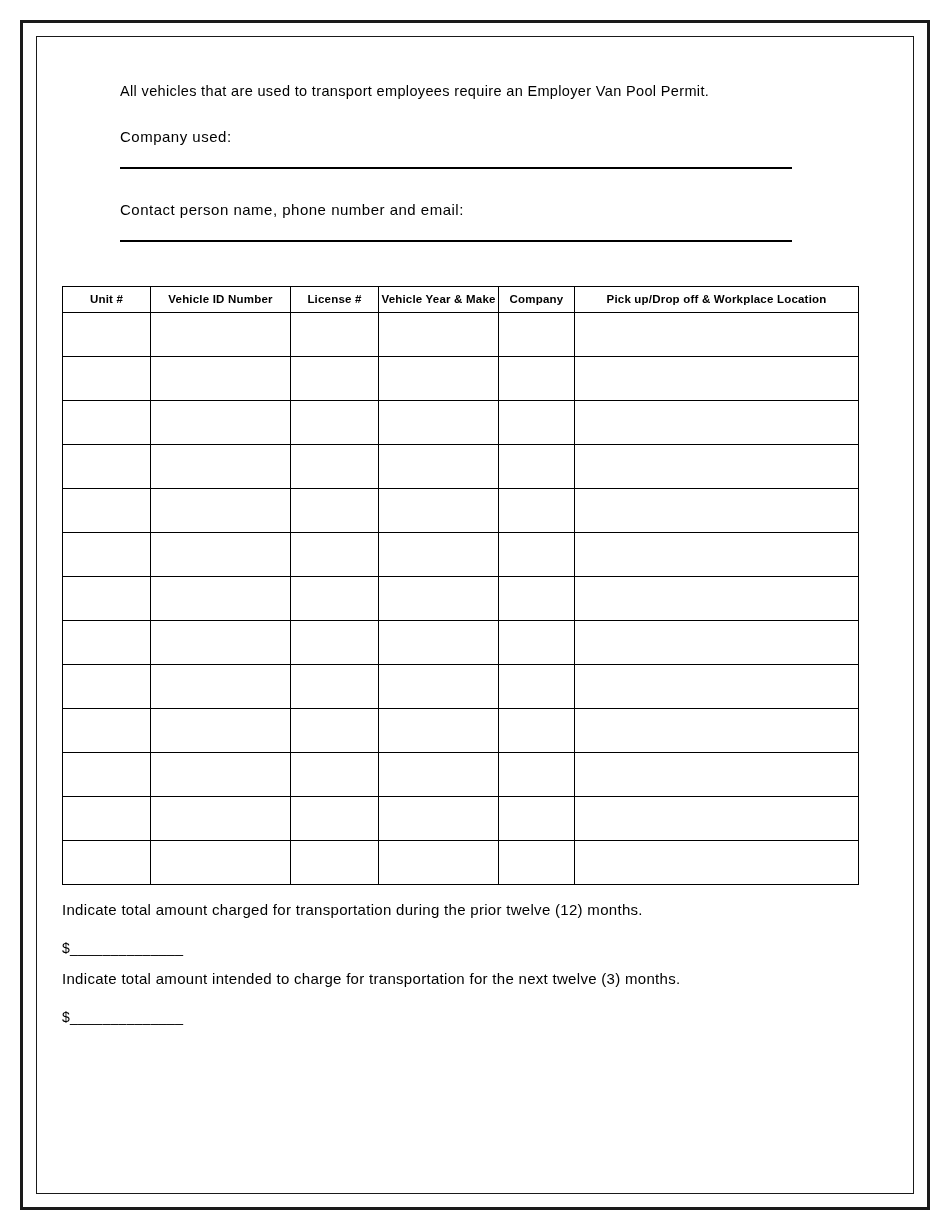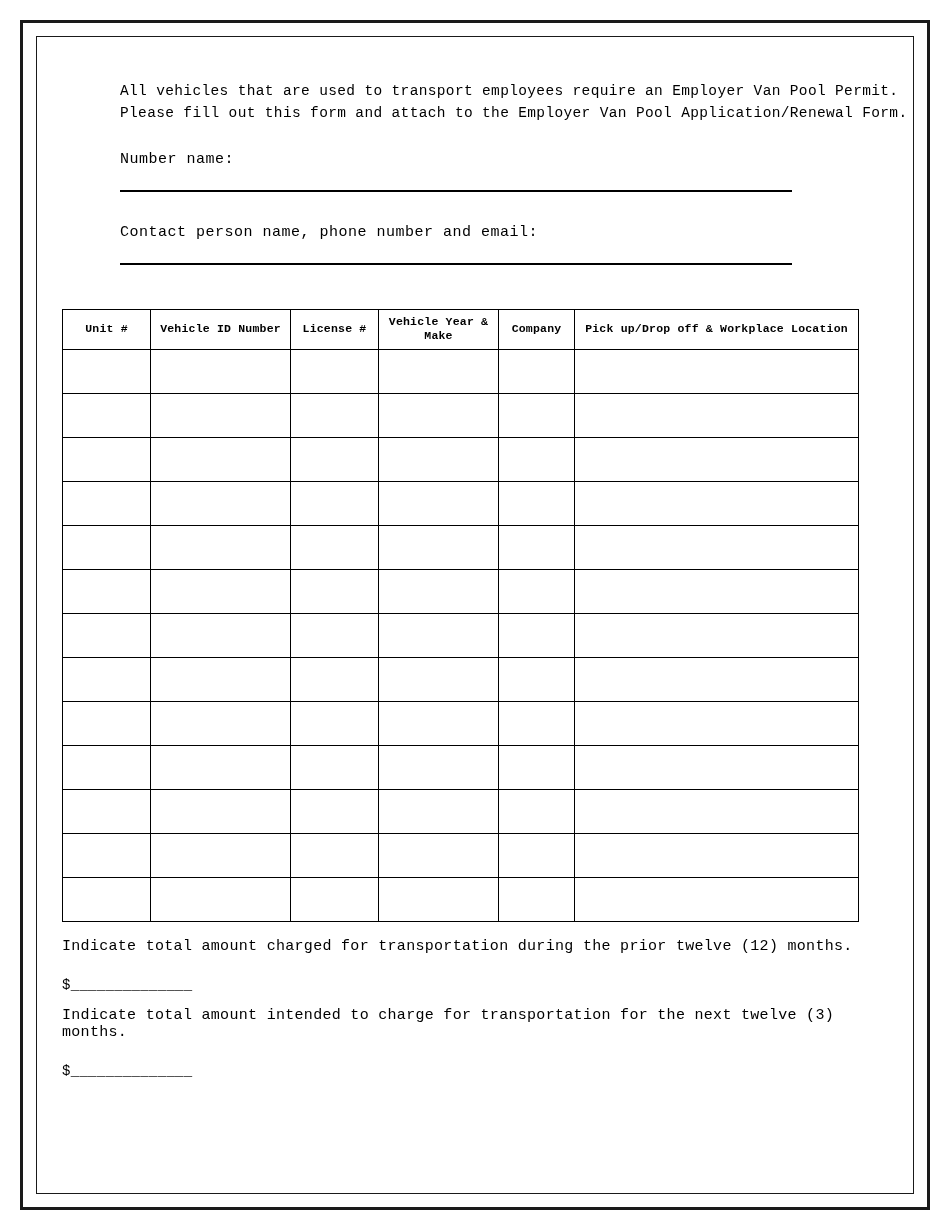--- a/index.html
+++ b/index.html
@@ -38,21 +38,20 @@
     bottom: 36px;
     border: 1px solid #1a1a1a;
     box-sizing: border-box;
   }
   .content {
     position: absolute;
     left: 62px;
     top: 62px;
     width: 826px;
     box-sizing: border-box;
-    font-family: Liberation Mono, monospace;
   }
   .intro {
     margin-left: 58px;
     margin-top: 18px;
     font-size: 14.5px;
     line-height: 1.55;
     letter-spacing: 0.35px;
     max-width: 700px;
   }
   .intro div {
@@ -130,25 +129,24 @@
 <body>
 
 <div class="page">
   <div class="outer-border"></div>
   <div class="inner-border"></div>
 
   <div class="content">
 
     <div class="intro">
       <div>All vehicles that are used to transport employees require an Employer Van Pool Permit.</div>
-      <div>Please fill out this form and attach to the Employer Van Pool Application/Renewal Form.</div>
     </div>
 
     <div class="field-block">
-      <div class="field-label">Number name:</div>
+      <div class="field-label">Company used:</div>
       <div class="field-rule"></div>
     </div>
 
     <div class="field-block second">
       <div class="field-label">Contact person name, phone number and email:</div>
       <div class="field-rule"></div>
     </div>
 
     <table class="vehicles">
       <thead>

